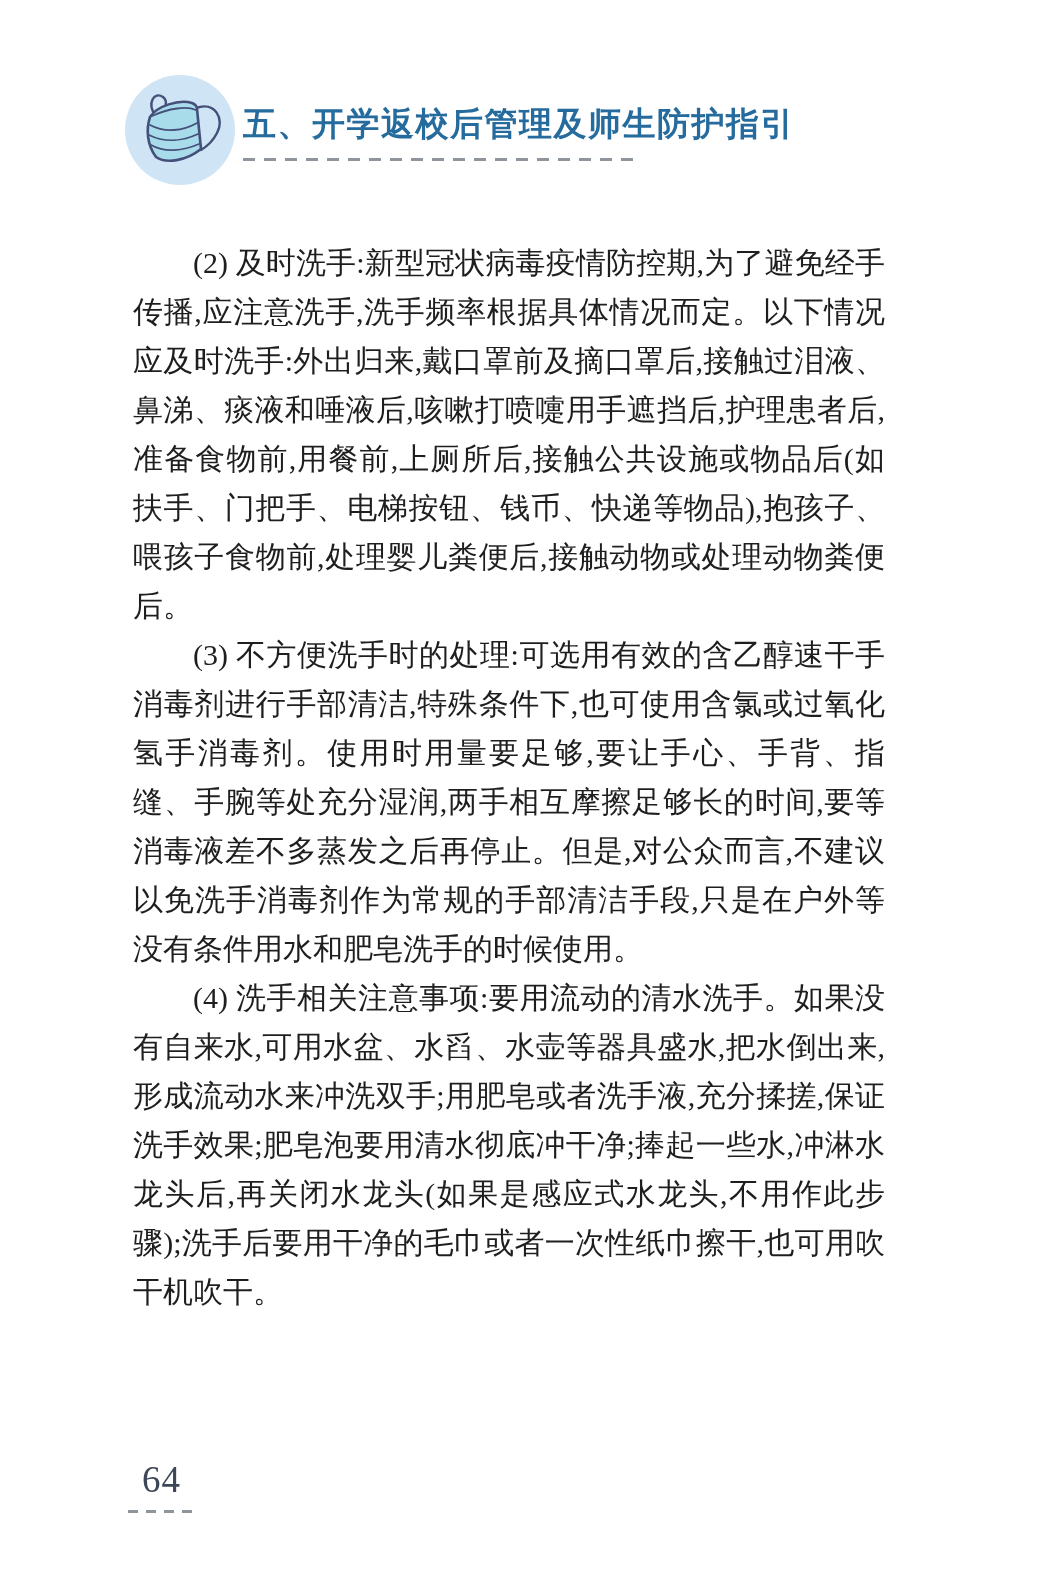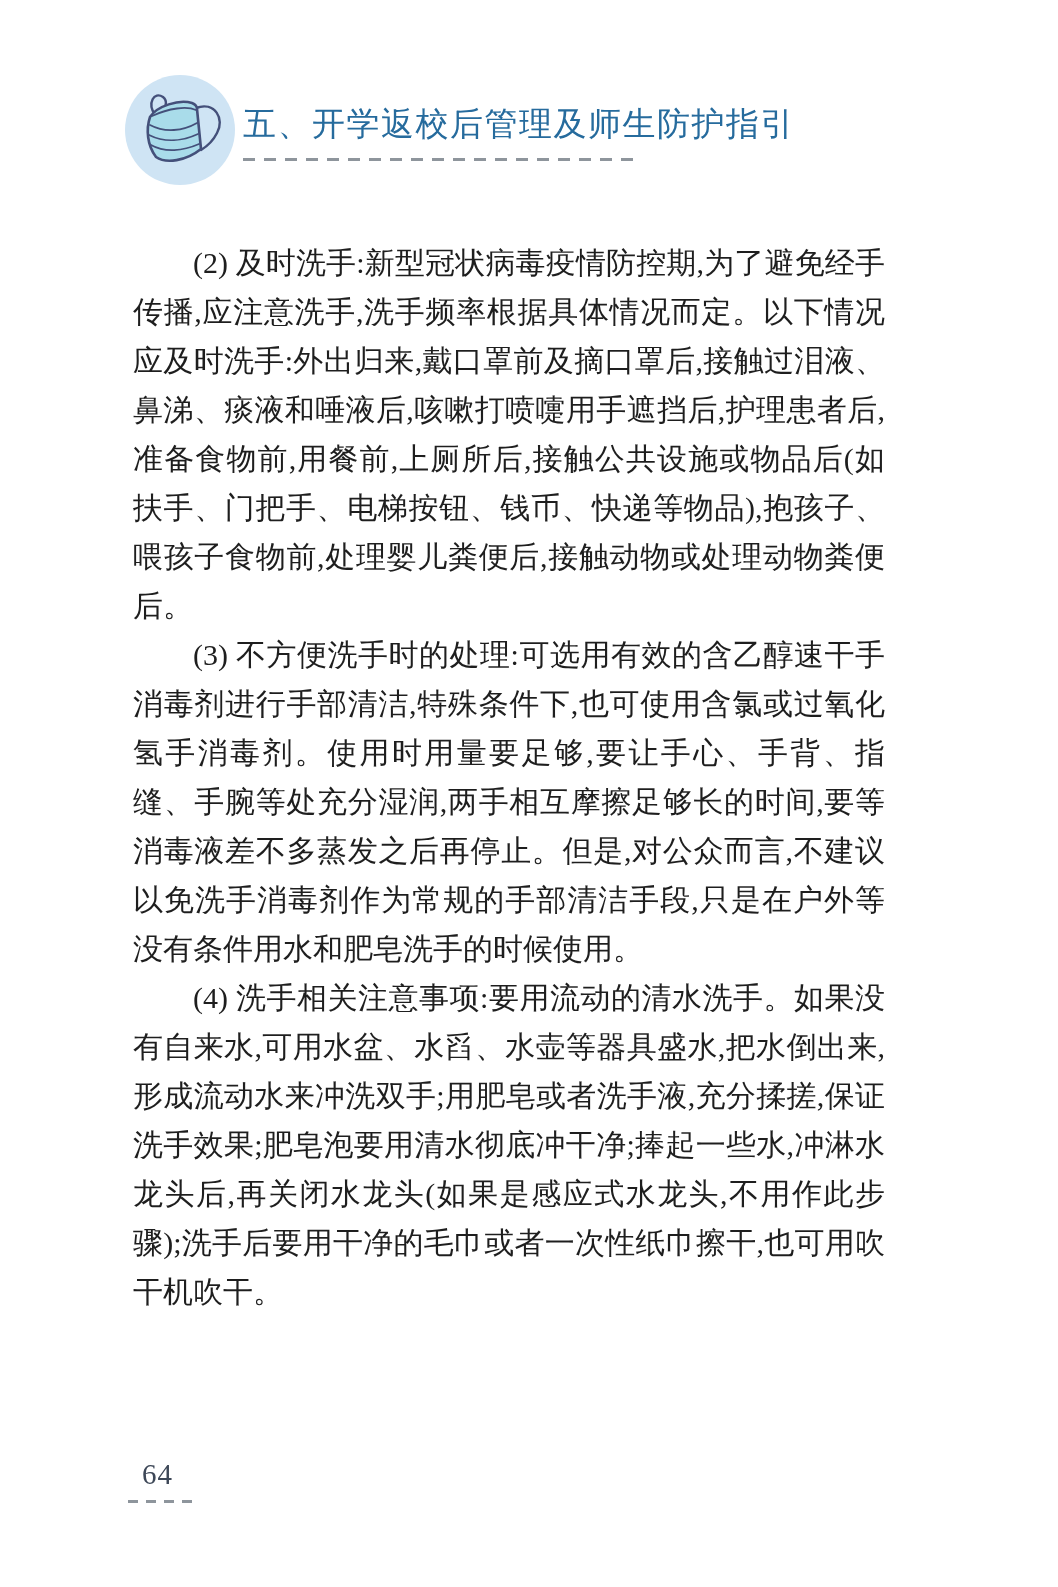--- a/index.html
+++ b/index.html
@@ -24,21 +24,21 @@
     position:absolute;top:75px;left:125px;
     display:flex;align-items:flex-start;
   }
   .mask-badge{
     width:110px;height:110px;flex:0 0 auto;
   }
   .title-wrap{margin-left:8px;padding-top:28px;}
   .chapter-title{
     margin:0;
     font-size:33px;line-height:42px;
-    font-weight:normal;
+    font-weight:bold;
     letter-spacing:1.5px;
     color:var(--title-color);
     font-family:"Liberation Serif","DejaVu Serif",serif;
     white-space:nowrap;
   }
   .title-dashes{
     margin-top:13px;
     width:390px;height:3px;
     background:repeating-linear-gradient(90deg,
       var(--dash-color) 0 12px, transparent 12px 21px);
@@ -55,21 +55,21 @@
   }
   .page-body p{
     margin:0;
     text-indent:2em;
   }
   
   .page-footer{
     position:absolute;left:128px;top:1458px;
   }
   .page-number{
-    font-size:29px;
+    font-size:37px;
     color:var(--pagenum-color);
     padding-left:14px;
     letter-spacing:1px;
     font-family:Liberation Serif, serif;
   }
   .footer-dashes{
     margin-top:9px;
     width:66px;height:3px;
     background:repeating-linear-gradient(90deg,
       var(--dash-color) 0 10px, transparent 10px 18px);

